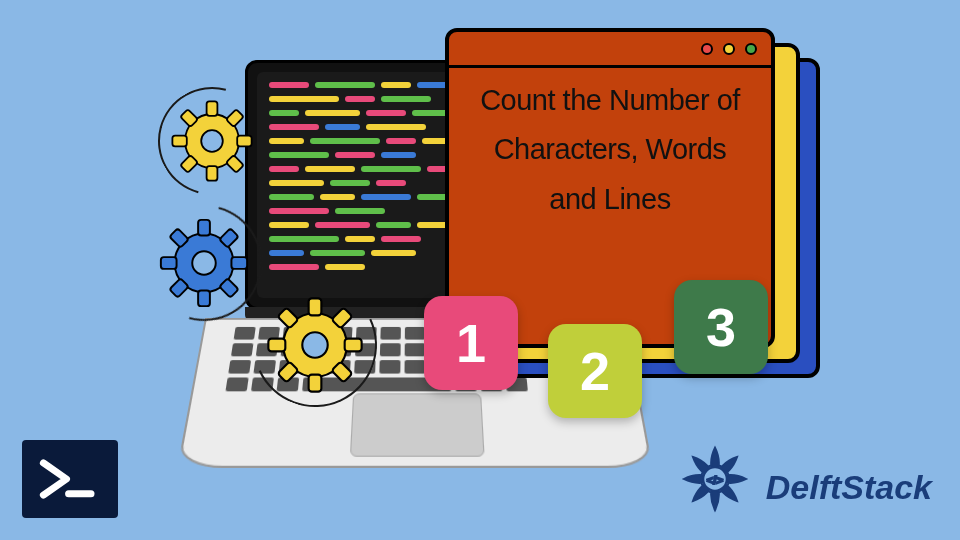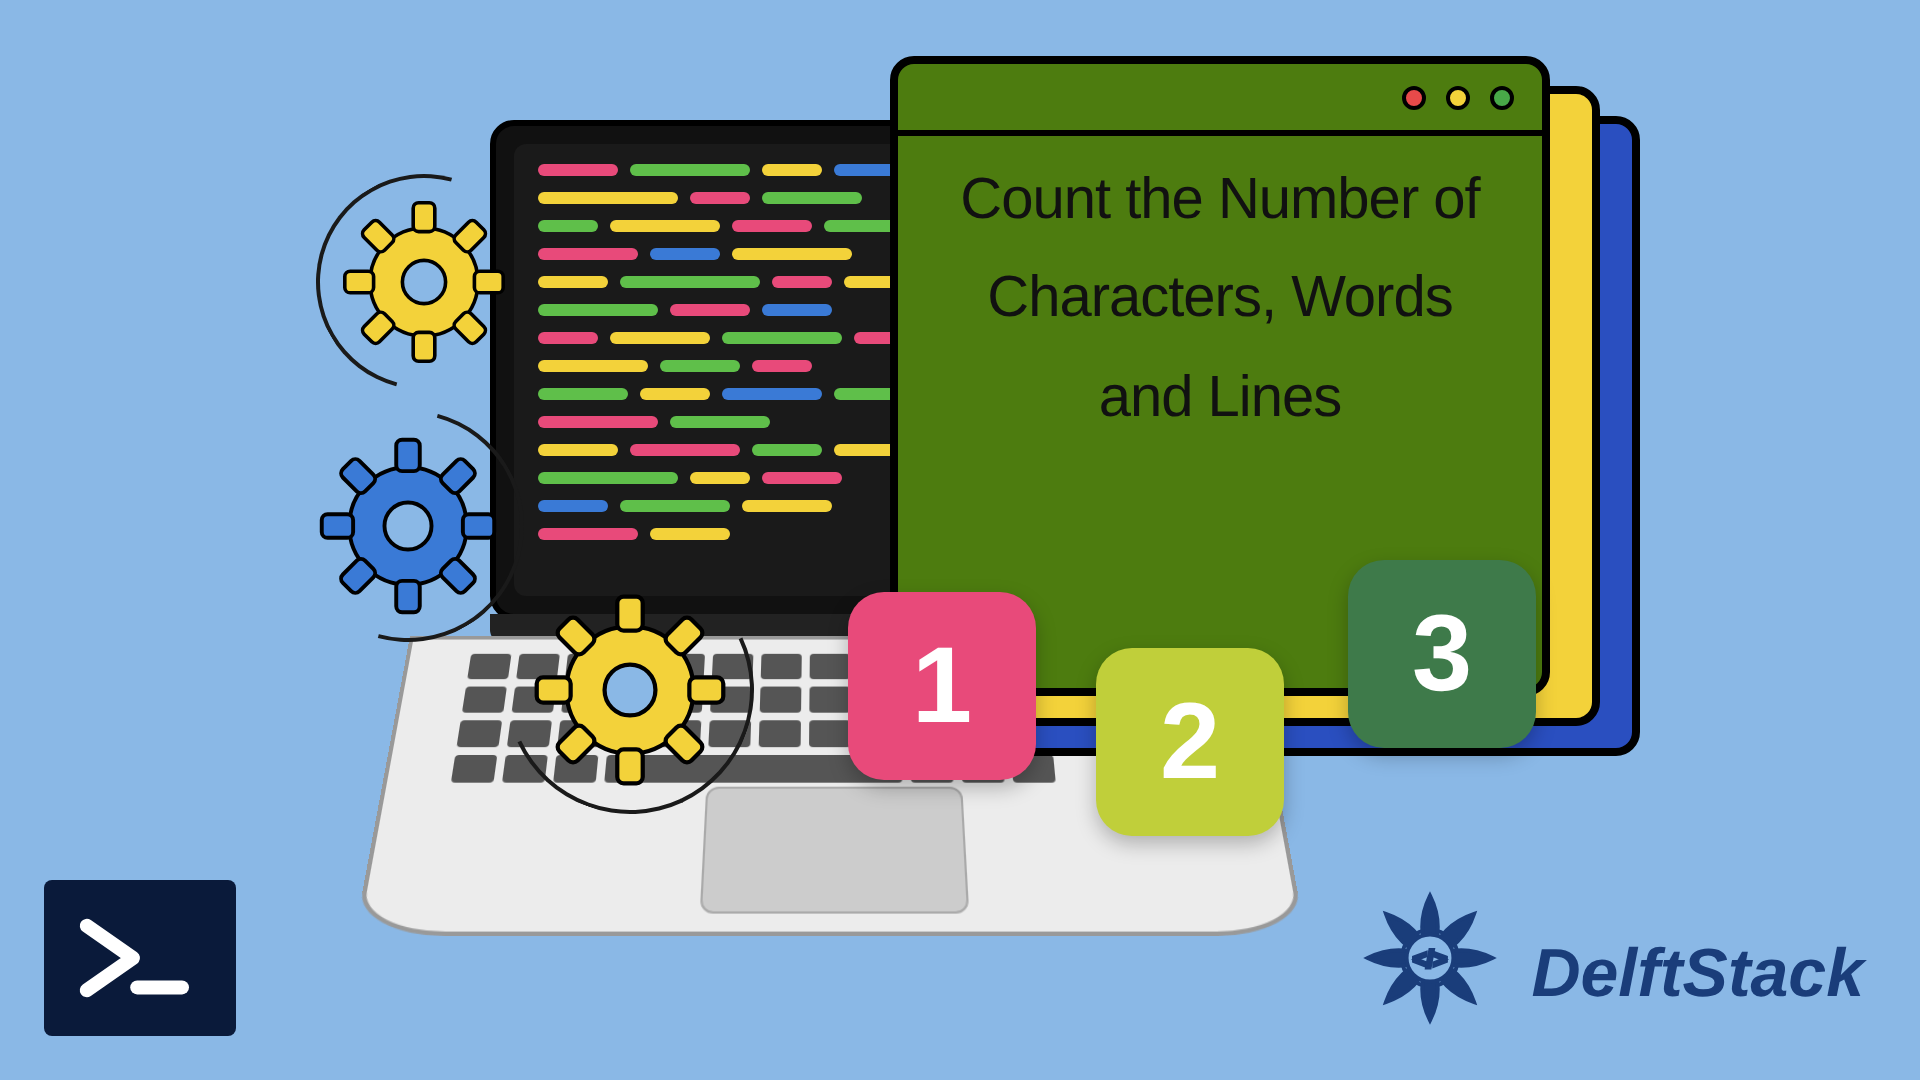--- a/index.html
+++ b/index.html
@@ -89,21 +89,21 @@
   }
 
   .windows {
     position: absolute;
     left: 430px; top: 28px;
     width: 400px; height: 360px;
   }
   .win { position: absolute; border: 4px solid #000; border-radius: 12px; width: 330px; height: 320px; }
   .win.back { left: 60px; top: 30px; background: #2a4fc0; }
   .win.mid { left: 40px; top: 15px; background: #f3d23a; }
-  .win.front { left: 15px; top: 0; background: #4d7c0f; }
+  .win.front { left: 15px; top: 0; background: #c2410c; }
   .win.front .chrome {
     height: 36px; border-bottom: 3px solid #000;
     display: flex; align-items: center; justify-content: flex-end;
     gap: 10px; padding: 0 14px;
   }
   .dot { width: 12px; height: 12px; border-radius: 50%; border: 2px solid #000; }
   .dot.r { background: #e84a4a; }
   .dot.y { background: #f3d23a; }
   .dot.g { background: #48a848; }
   .win.front .title-text {

